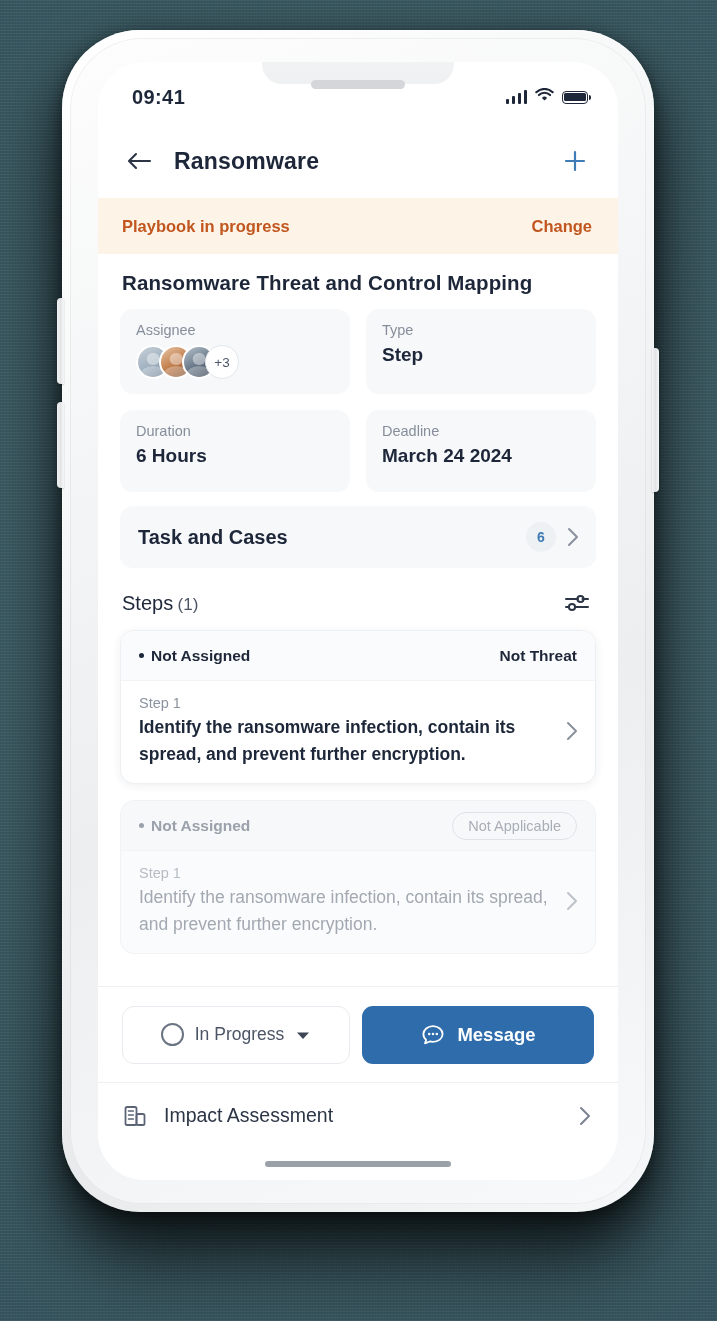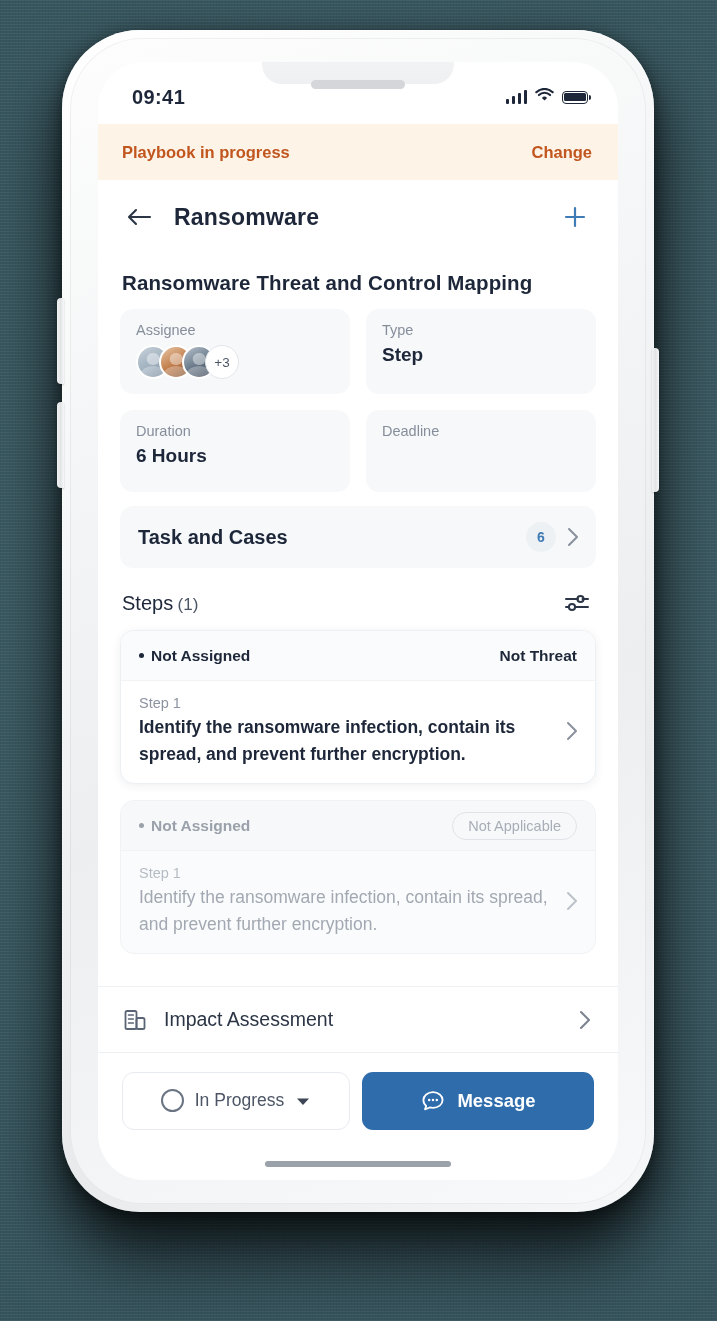--- a/index.html
+++ b/index.html
@@ -479,37 +479,37 @@
             <path d="M3.9 7.1a8 8 0 0 1 11.2 0" stroke="#1d2739" stroke-width="2.1" fill="none" stroke-linecap="round"></path>
             <path d="M1.3 4.2a11.9 11.9 0 0 1 16.4 0" stroke="#1d2739" stroke-width="2.1" fill="none" stroke-linecap="round"></path>
           </svg>
         </span>
         <span class="battery">
             <span></span>
           </span>
       </div>
     </div>
 
-    <div id="playbook-banner">
-      <div id="playbook-status">Playbook in progress</div>
-      <div id="playbook-change">Change</div>
-    </div>
-
     <div id="nav-bar">
       <div id="back-button">
         <svg width="26" height="20" viewBox="0 0 26 20">
           <path d="M10 3 3 10l7 7M3.3 10H24" stroke="#2b3545" stroke-width="2.1" fill="none" stroke-linecap="round" stroke-linejoin="round"></path>
         </svg>
       </div>
       <div id="page-title">Ransomware</div>
       <div id="add-button">
         <svg width="26" height="26" viewBox="0 0 26 26">
           <path d="M13 4v18M4 13h18" stroke="#3f7cb5" stroke-width="2.2" fill="none" stroke-linecap="round"></path>
         </svg>
       </div>
+    </div>
+
+    <div id="playbook-banner">
+      <div id="playbook-status">Playbook in progress</div>
+      <div id="playbook-change">Change</div>
     </div>
 
     <div id="content">
 
       <div id="phase-block">
         <div id="phase-title">Ransomware Threat and Control Mapping</div>
       </div>
 
       <div id="info-grid">
 
@@ -528,20 +528,21 @@
           <div class="info-value">Step</div>
         </div>
 
         <div class="info-card">
           <div class="info-label">Duration</div>
           <div class="info-value">6 Hours</div>
         </div>
 
         <div class="info-card">
           <div class="info-label">Deadline</div>
+          <div class="info-value">March 24 2024</div>
         </div>
 
       </div>
 
       <div id="task-cases-row">
         <div id="task-cases-label">Task and Cases</div>
         <div id="task-cases-badge">6</div>
         <svg width="14" height="24" viewBox="0 0 14 24">
           <path d="M3 4l8 8-8 8" stroke="#8a919c" stroke-width="2" fill="none" stroke-linecap="round" stroke-linejoin="round"></path>
         </svg>
@@ -593,51 +594,51 @@
           <div class="step-card-text">
             <div class="step-number">Step 1</div>
             <div class="step-desc">Identify the ransomware infection, contain its spread, and prevent further encryption.</div>
           </div>
           <svg width="14" height="24" viewBox="0 0 14 24">
             <path d="M3 4l8 8-8 8" stroke="#bcc2c9" stroke-width="2" fill="none" stroke-linecap="round" stroke-linejoin="round"></path>
           </svg>
         </div>
       </div>
 
+    </div>
+
+    <div id="action-bar">
+      <div id="status-dropdown">
+        <span id="status-dropdown-circle"></span>
+        <span id="status-dropdown-label">In Progress</span>
+        <svg width="16" height="12" viewBox="0 0 16 12">
+          <path d="M2 3.5h12L8 10z" fill="#3d4654"></path>
+        </svg>
+      </div>
+      <div id="message-button">
+        <svg width="26" height="24" viewBox="0 0 26 24">
+          <path d="M13 3.2c5.3 0 9.6 3.5 9.6 7.9 0 4.3-4.3 7.8-9.6 7.8-1.1 0-2.2-.15-3.2-.43L5 20.3l1.2-3.4C4.4 15.5 3.4 13.4 3.4 11.1c0-4.4 4.3-7.9 9.6-7.9z" stroke="#ffffff" stroke-width="1.8" fill="none" stroke-linejoin="round"></path>
+          <circle cx="9.2" cy="11.1" r="1.25" fill="#ffffff"></circle>
+          <circle cx="13" cy="11.1" r="1.25" fill="#ffffff"></circle>
+          <circle cx="16.8" cy="11.1" r="1.25" fill="#ffffff"></circle>
+        </svg>
+        <span id="message-button-label">Message</span>
+      </div>
     </div>
 
     <div id="impact-row">
       <svg width="26" height="26" viewBox="0 0 26 26">
         <rect x="3.5" y="4" width="11" height="18" rx="1.6" stroke="#5b6475" stroke-width="1.8" fill="none"></rect>
         <rect x="14.5" y="11" width="8" height="11" rx="1.6" stroke="#5b6475" stroke-width="1.8" fill="none"></rect>
         <path d="M6.6 8h4.6M6.6 12h4.6M6.6 16h4.6" stroke="#5b6475" stroke-width="1.7" stroke-linecap="round"></path>
       </svg>
       <div id="impact-label">Impact Assessment</div>
       <svg width="14" height="24" viewBox="0 0 14 24">
         <path d="M3 4l8 8-8 8" stroke="#7a828e" stroke-width="2" fill="none" stroke-linecap="round" stroke-linejoin="round"></path>
       </svg>
     </div>
 
-    <div id="action-bar">
-      <div id="status-dropdown">
-        <span id="status-dropdown-circle"></span>
-        <span id="status-dropdown-label">In Progress</span>
-        <svg width="16" height="12" viewBox="0 0 16 12">
-          <path d="M2 3.5h12L8 10z" fill="#3d4654"></path>
-        </svg>
-      </div>
-      <div id="message-button">
-        <svg width="26" height="24" viewBox="0 0 26 24">
-          <path d="M13 3.2c5.3 0 9.6 3.5 9.6 7.9 0 4.3-4.3 7.8-9.6 7.8-1.1 0-2.2-.15-3.2-.43L5 20.3l1.2-3.4C4.4 15.5 3.4 13.4 3.4 11.1c0-4.4 4.3-7.9 9.6-7.9z" stroke="#ffffff" stroke-width="1.8" fill="none" stroke-linejoin="round"></path>
-          <circle cx="9.2" cy="11.1" r="1.25" fill="#ffffff"></circle>
-          <circle cx="13" cy="11.1" r="1.25" fill="#ffffff"></circle>
-          <circle cx="16.8" cy="11.1" r="1.25" fill="#ffffff"></circle>
-        </svg>
-        <span id="message-button-label">Message</span>
-      </div>
-    </div>
-
     <div id="home-indicator-wrap">
       <div id="home-indicator"></div>
     </div>
 
   </div>
 </div>
 
 </body></html>

